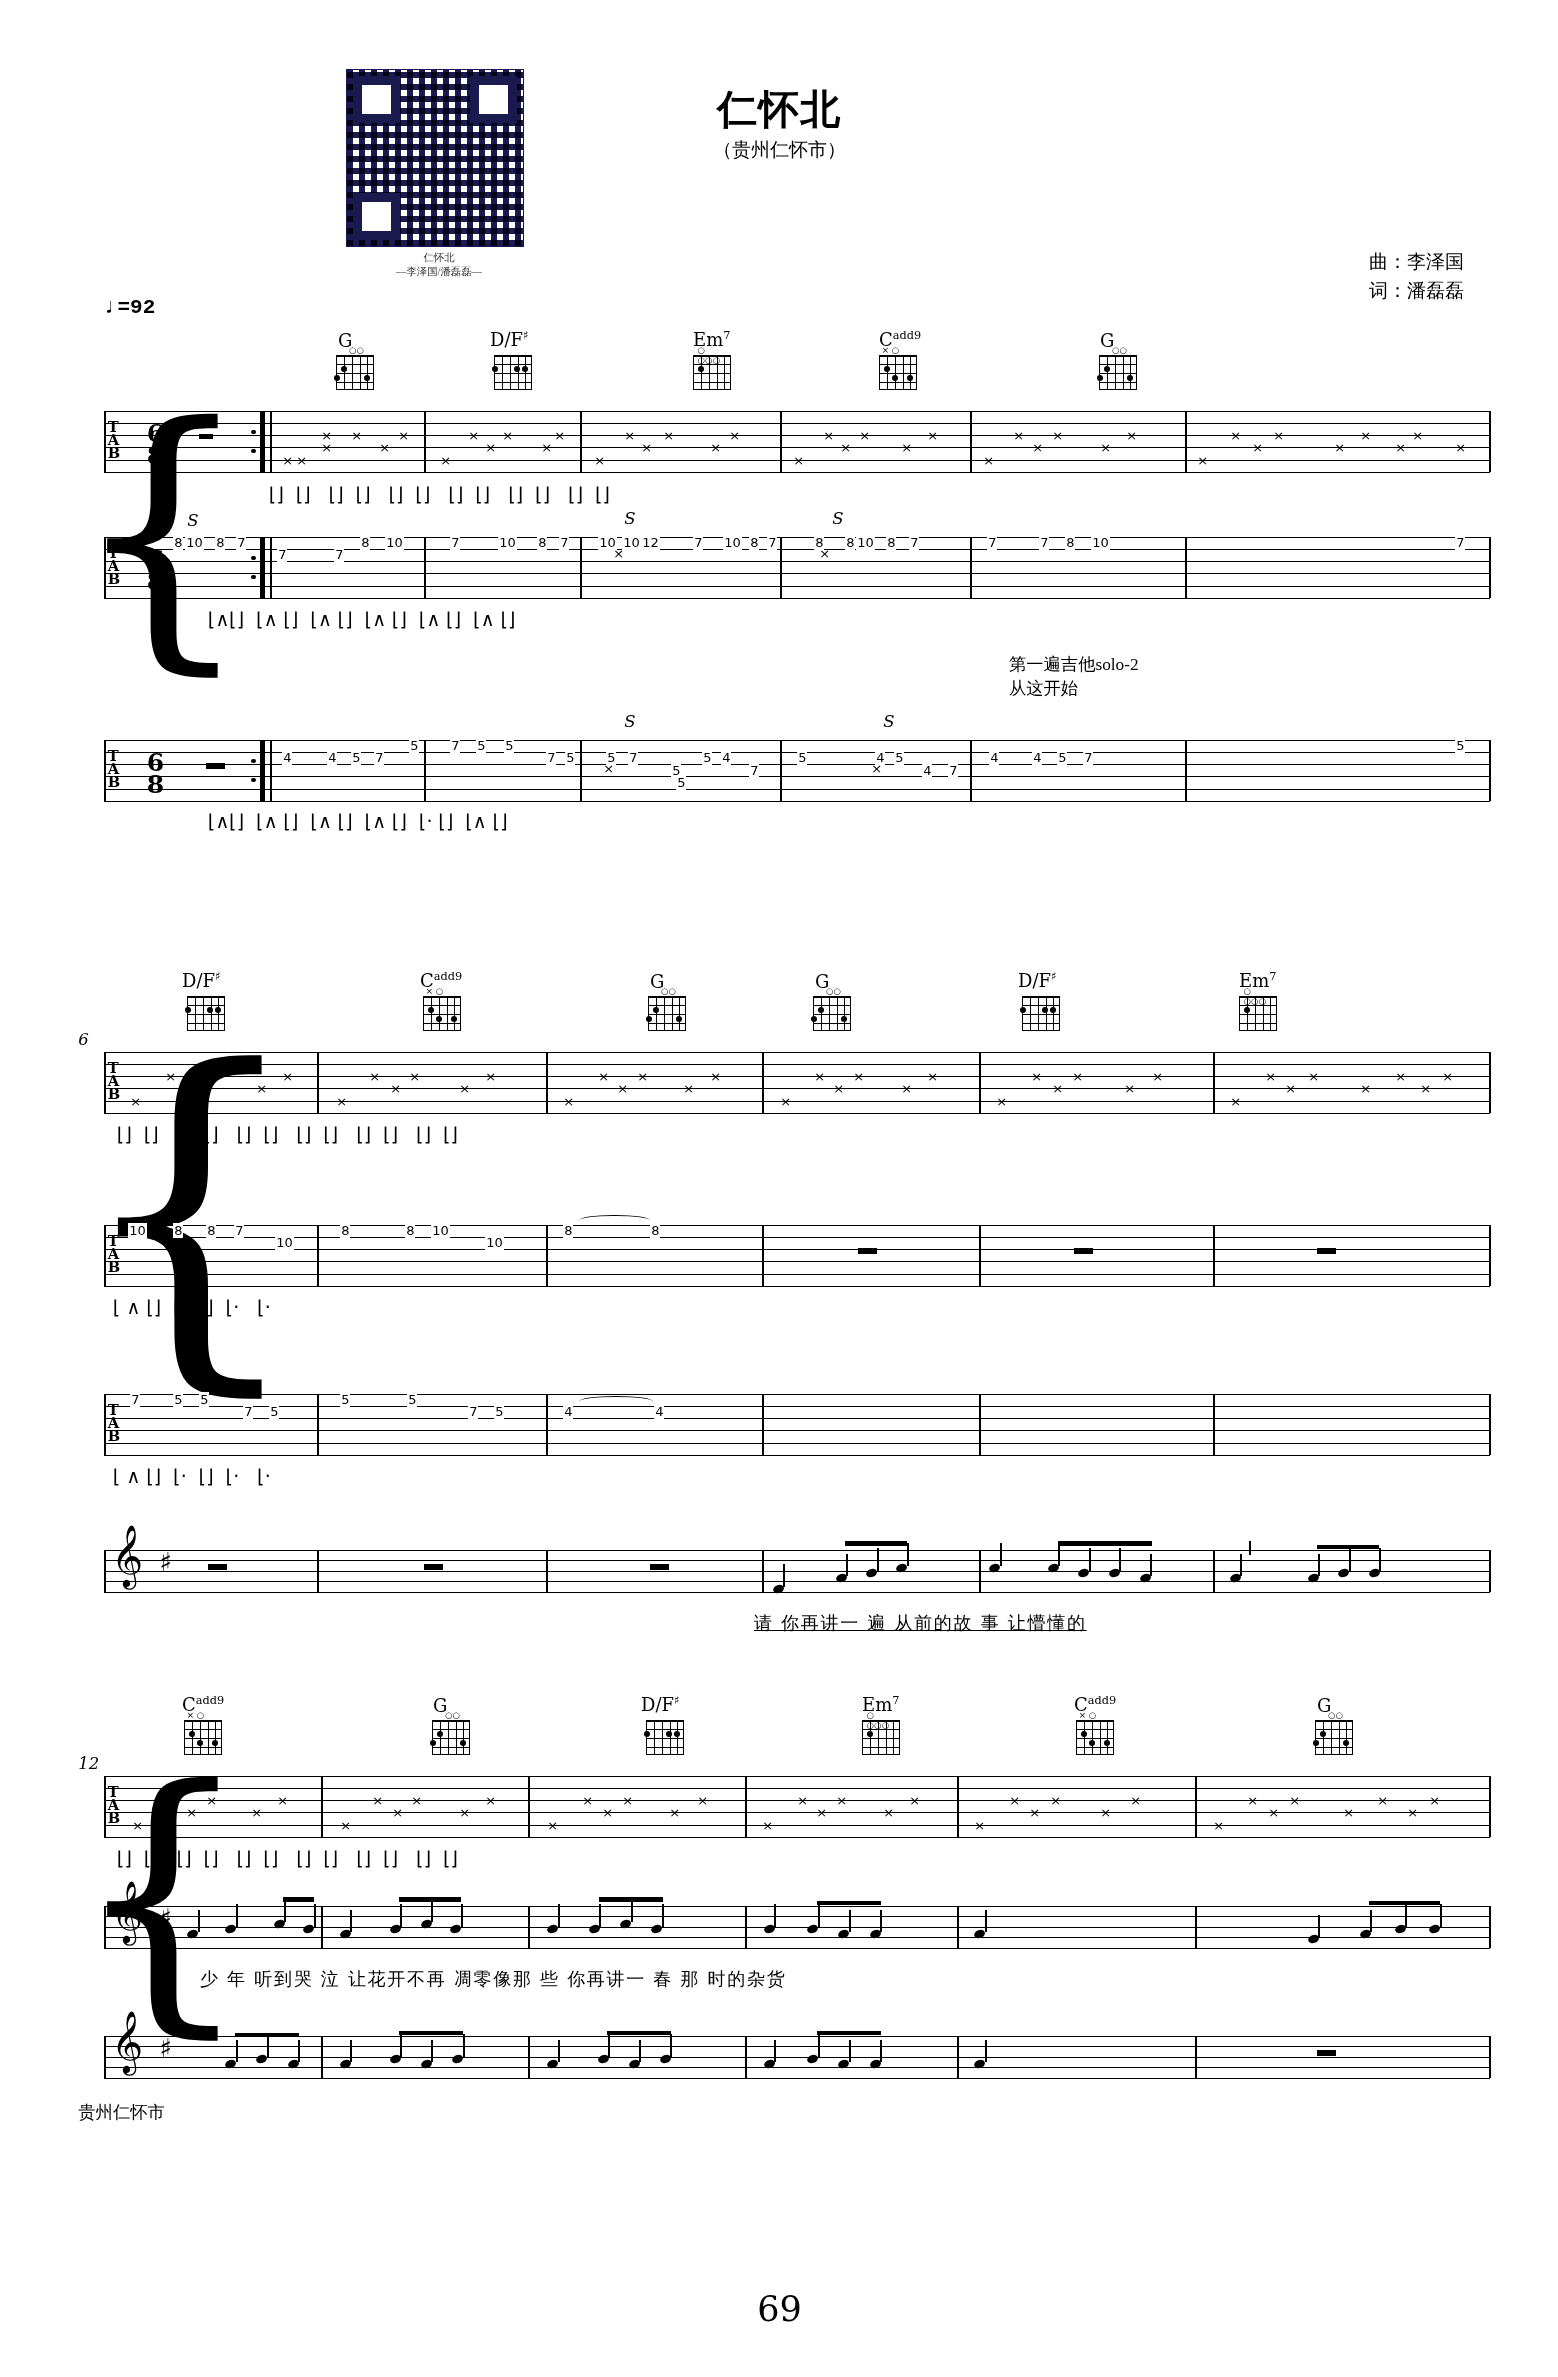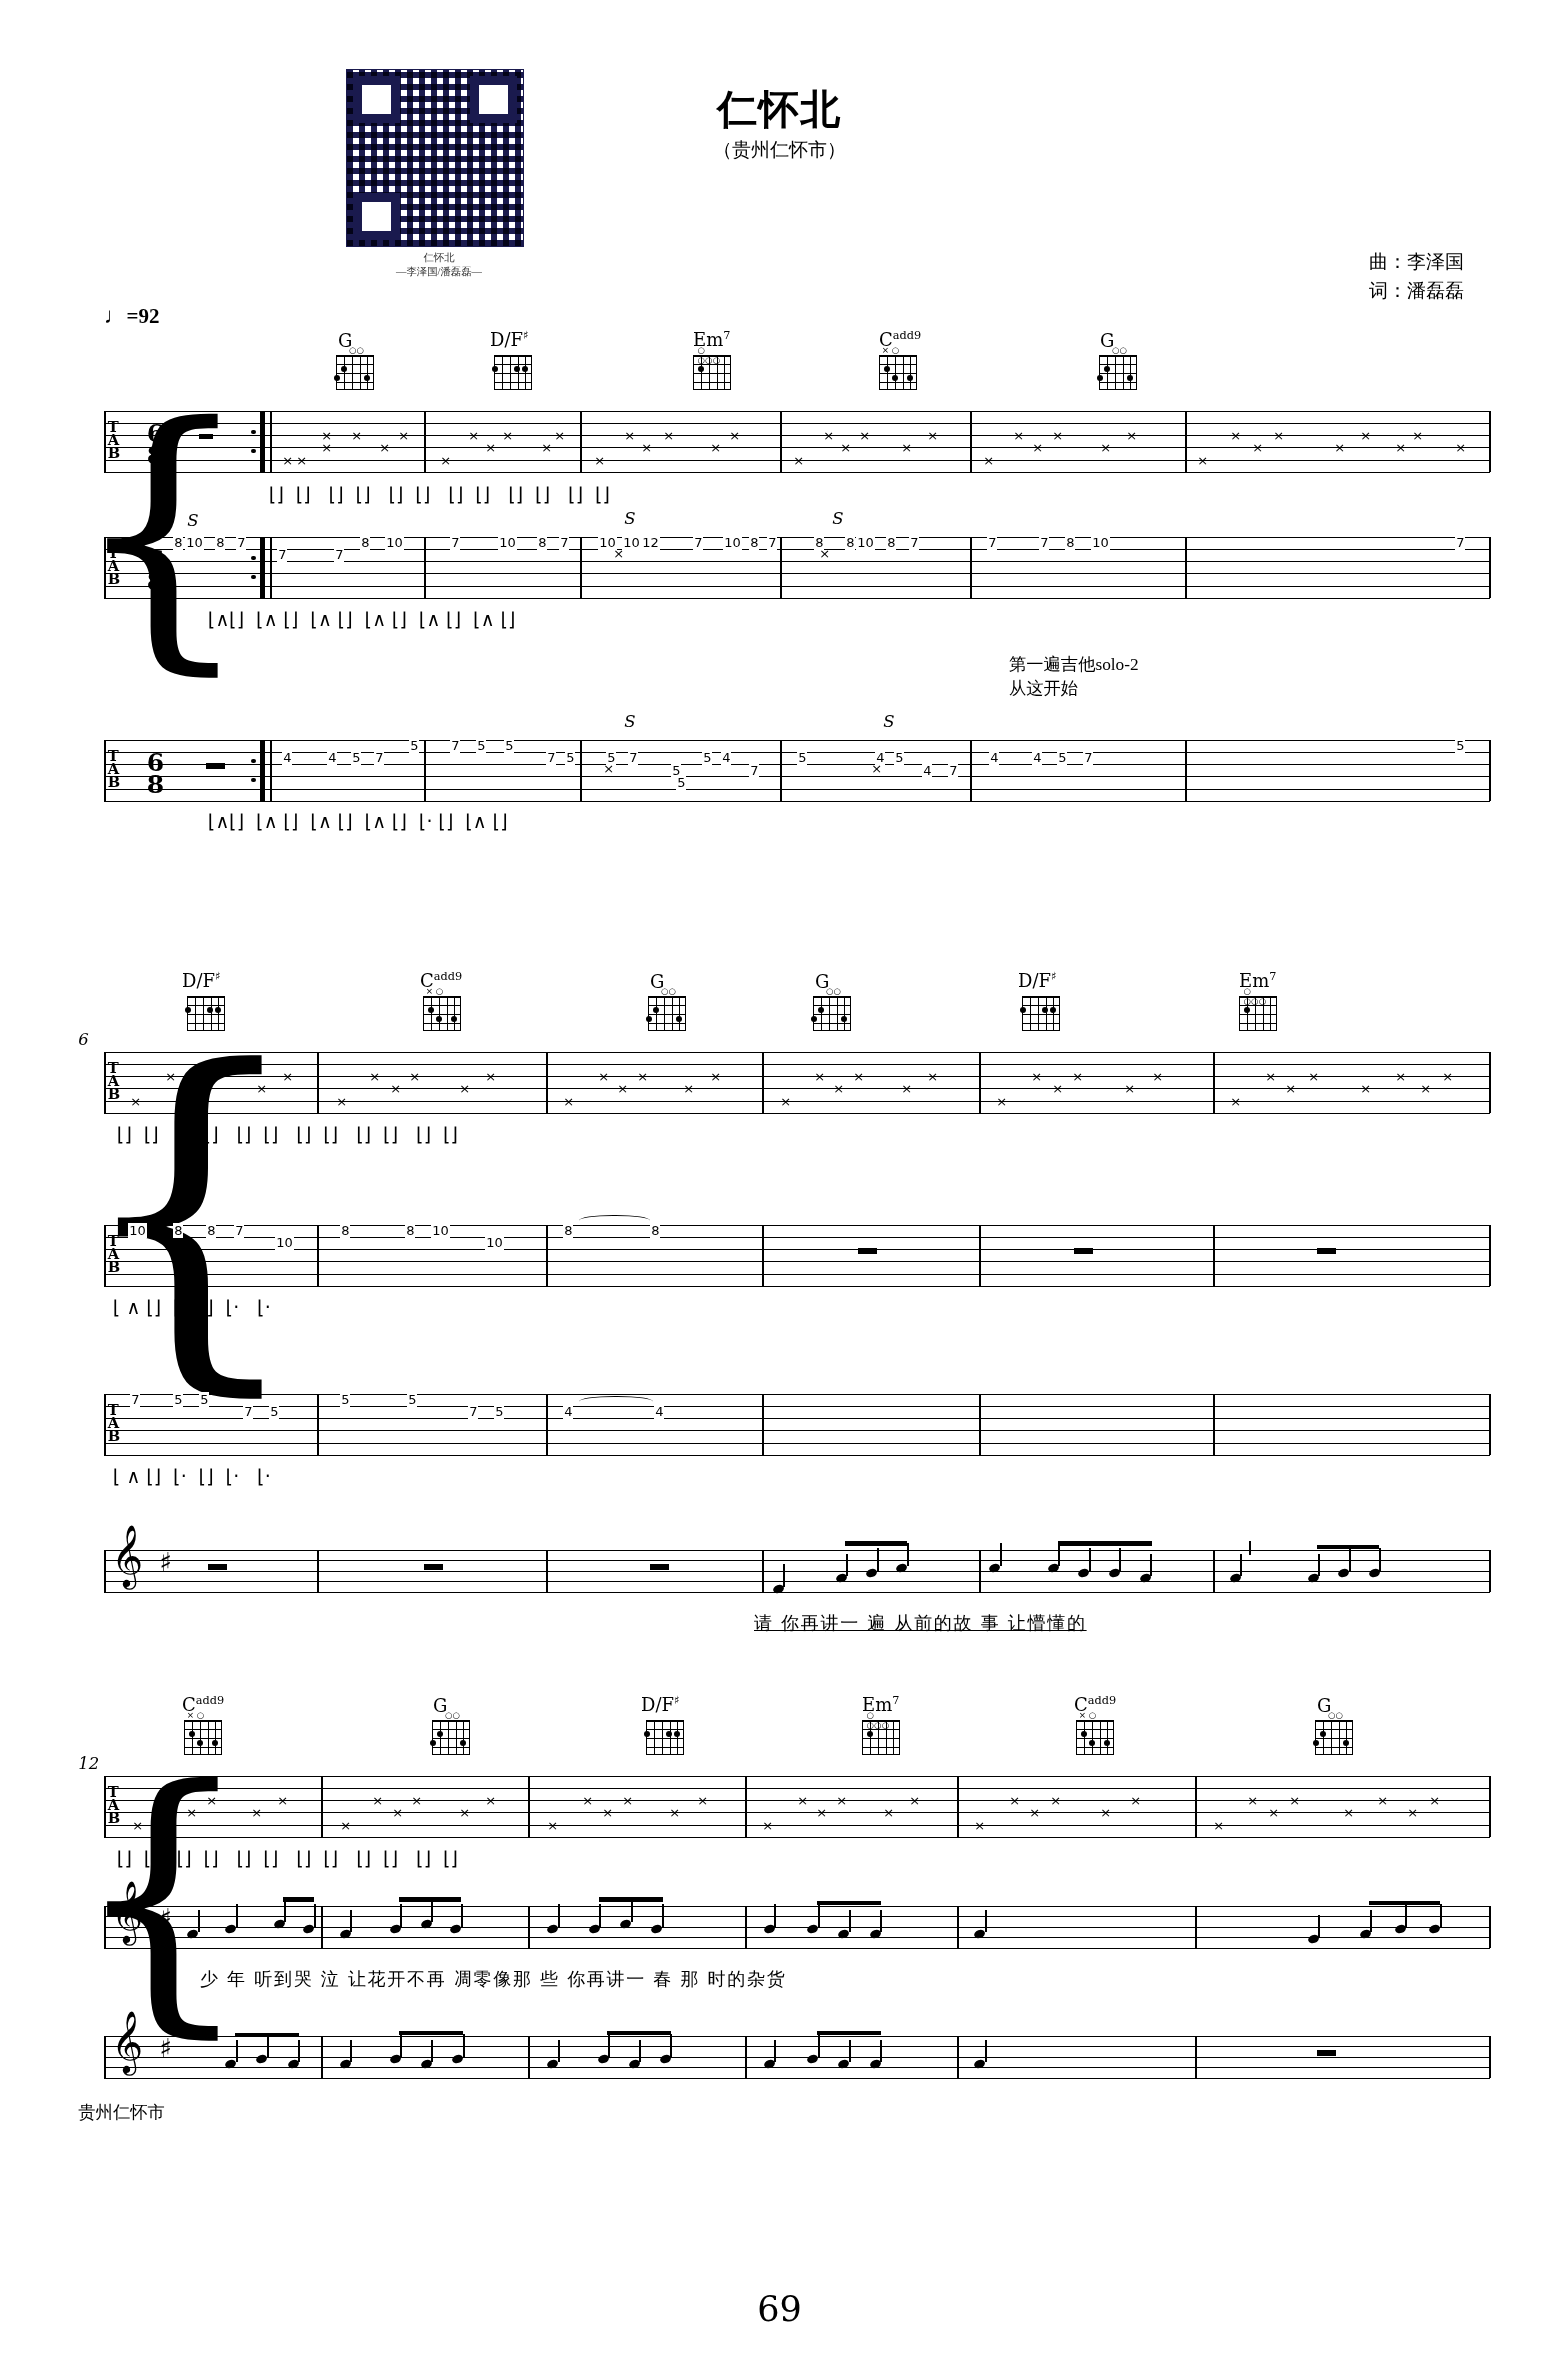--- a/index.html
+++ b/index.html
@@ -15,21 +15,21 @@
   .qr:before,.qr:after{content:"";position:absolute;width:47px;height:47px;background:#fff;border:9.5px solid #1a1a4e;box-sizing:border-box;}
   .qr:before{left:6px;top:6px;}
   .qr:after{right:6px;top:6px;}
   .qr-corner3{position:absolute;left:6px;bottom:6px;width:47px;height:47px;background:#fff;border:9.5px solid #1a1a4e;box-sizing:border-box;}
   .qr-cap{text-align:center;font-size:10.4px;line-height:1.35;color:#333;margin-top:3.5px;}
 
   .title{position:absolute;left:0;top:82px;width:1559px;text-align:center;font-size:40px;letter-spacing:1.7px;font-family:"DejaVu Sans",sans-serif;font-weight:bold;}
   .subtitle1{position:absolute;left:0;top:137px;width:1559px;text-align:center;font-size:19px;}
   .subtitle2{position:absolute;left:0;top:171px;width:1559px;text-align:center;font-size:19px;}
   .credit{position:absolute;right:95px;top:247px;text-align:right;font-size:19px;line-height:1.55;}
-  .tempo{position:absolute;left:104px;top:294px;font-size:21px;font-weight:bold;font-family:Liberation Serif, serif;margin-top:9px;}
+  .tempo{position:absolute;left:104px;top:294px;font-size:21px;font-weight:bold;font-family:Liberation Mono, monospace;}
   .tempo .note{font-size:22.5px;}
 
   
   .sysblock{position:absolute;}
   .staff{position:absolute;}
   .ln{position:absolute;left:0;height:0.9px;background:#000;width:100%;}
   .barline{position:absolute;width:1.4px;background:#000;}
   .thickbar{position:absolute;width:4.3px;background:#000;}
   .tabmark{position:absolute;font-family:"DejaVu Serif",serif;font-weight:bold;font-size:14.7px;line-height:13px;letter-spacing:0;}
   .tabmark div{height:13px;}

